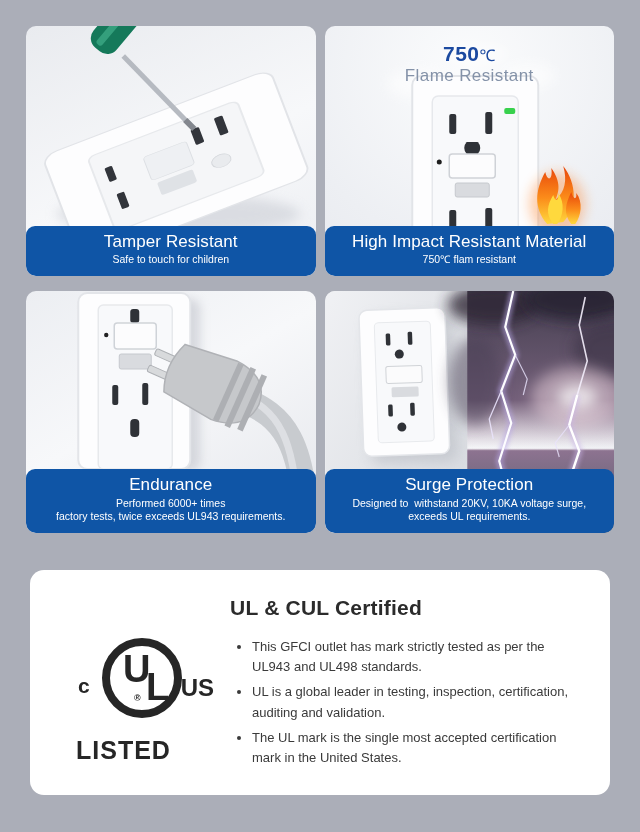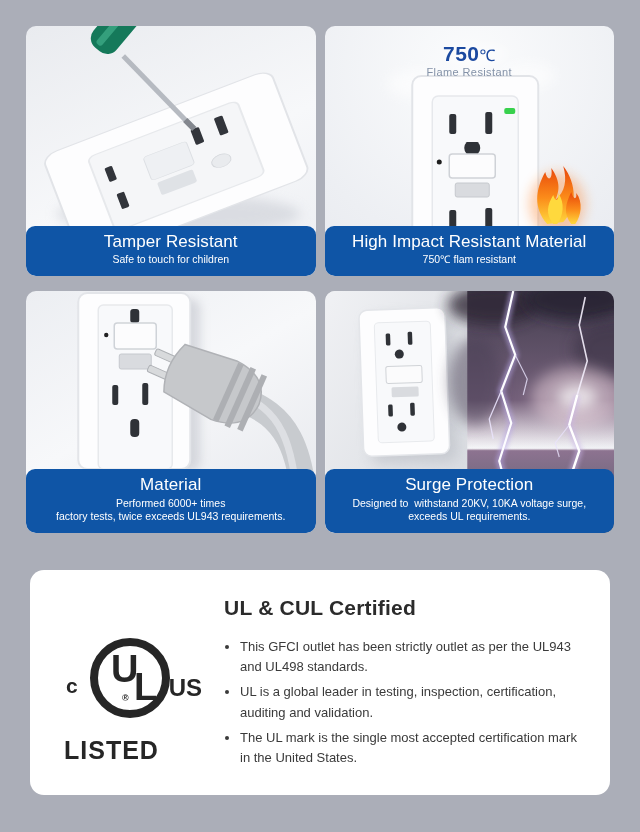--- a/index.html
+++ b/index.html
@@ -27,25 +27,25 @@
     background:var(--blue); border-radius:9px; color:#fff; text-align:center;
     padding:6px 4px 9px 4px;
   }
   .caption h3{font-size:17px; font-weight:normal; line-height:1.2; letter-spacing:.1px;}
   .caption p{font-size:10.5px; line-height:1.3; margin-top:1px; white-space:pre-wrap;}
   .badge{
     position:absolute; top:16px; left:0; right:0; text-align:center; z-index:2;
   }
   .badge .val{font-size:21px; font-weight:bold; color:var(--temp); letter-spacing:.5px;}
   .badge .unit{font-size:16px; font-weight:normal; color:var(--temp);}
-  .badge .lab{font-size:11px; color:var(--temp-label); margin-top:0px; letter-spacing:.4px;}
+  .badge .lab{font-size:17px; color:var(--temp-label); margin-top:0px; letter-spacing:.4px;}
   
   .card{
     margin:37px 30px 0 30px; height:225px; background:#ffffff; border-radius:14px;
-    padding:26px 28px 0 28px;
+    padding:26px 28px 0 40px;
   }
   .card h2{
     text-align:center; font-size:21px; font-weight:600; color:var(--ink);
     letter-spacing:.2px; margin-bottom:16px;
   }
   .card-body{display:flex; align-items:center; gap:16px; padding-left:6px;}
   .bullets{
     list-style:disc; padding-left:20px; width:402px; color:var(--bullet);
     font-size:13px; line-height:1.55;
   }
@@ -177,21 +177,21 @@
           <rect x="-68" y="-12" width="28" height="7" rx="2" fill="#d8dadc" stroke="#aeb1b5"></rect>
           <rect x="-68" y="6" width="28" height="7" rx="2" fill="#d8dadc" stroke="#aeb1b5"></rect>
           <path d="M-44,-27 L10,-33 Q46,-31 48,-2 Q46,28 10,31 L-44,25 Q-55,0 -44,-27 Z" fill="#c6c8cb" stroke="#b0b2b6" stroke-width="1.5"></path>
           <rect x="12" y="-32" width="6" height="62" fill="#adafb3"></rect>
           <rect x="25" y="-33" width="6" height="64" fill="#adafb3"></rect>
           <rect x="38" y="-31" width="6" height="60" fill="#adafb3"></rect>
         </g>
       </g>
     </svg>
     <div class="caption">
-      <h3>Material</h3>
+      <h3>Endurance</h3>
       <p>Performed 6000+ times
 factory tests, twice exceeds UL943 requirements.</p>
     </div>
   </div>
 
   <div class="panel row2">
     <svg viewBox="0 0 289 242">
       <defs>
         <linearGradient id="wallGrad" x1="0" y1="0" x2="1" y2="1">
           <stop offset="0" stop-color="#f0f1f4"></stop>
@@ -262,18 +262,18 @@
       <span class="ul-c">c</span>
       <span class="ul-circle">
         <span class="ul-u">U</span>
         <span class="ul-l">L</span>
         <span class="ul-reg">®</span>
       </span>
       <span class="ul-us">US</span>
       <div class="ul-listed">LISTED</div>
     </div>
     <ul class="bullets">
-      <li>This GFCI outlet has been strictly outlet as per the UL943 and UL498 standards.</li>
+      <li>This GFCI outlet has mark strictly tested as per the UL943 and UL498 standards.</li>
       <li>UL is a global leader in testing, inspection, certification, auditing and validation.</li>
       <li>The UL mark is the single most accepted certification mark in the United States.</li>
     </ul>
   </div>
 </div>
 
 </body></html>

